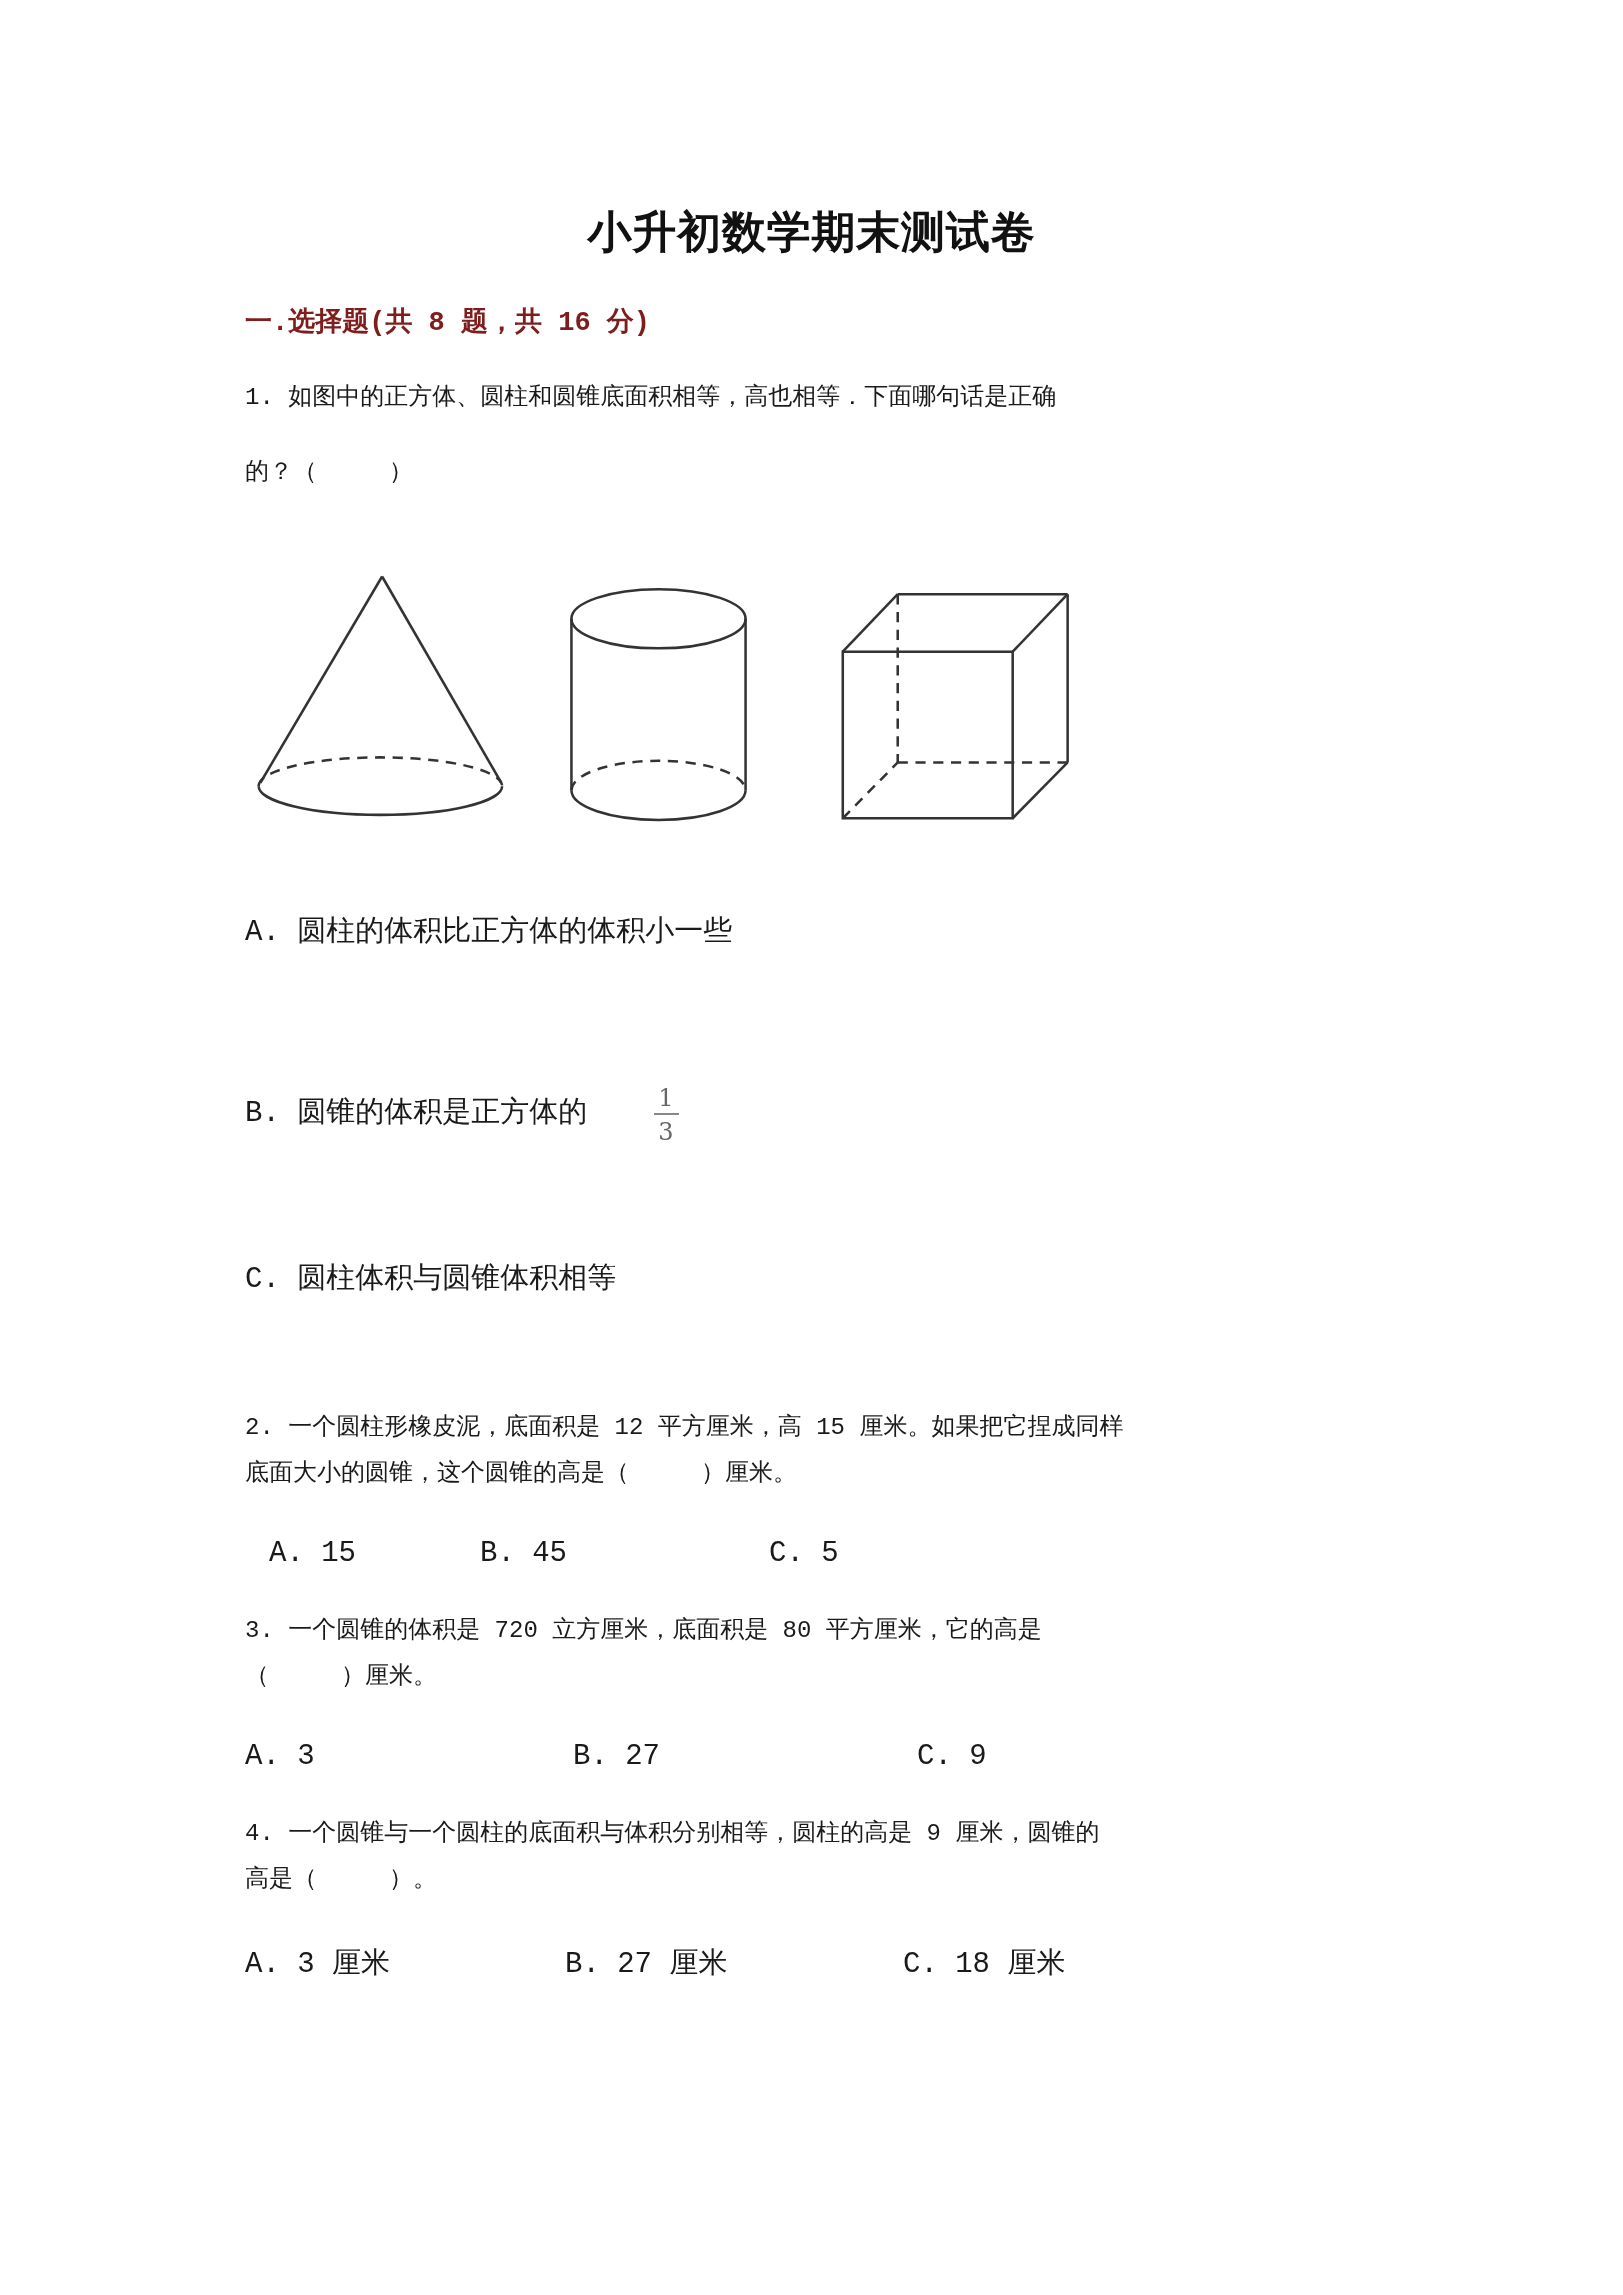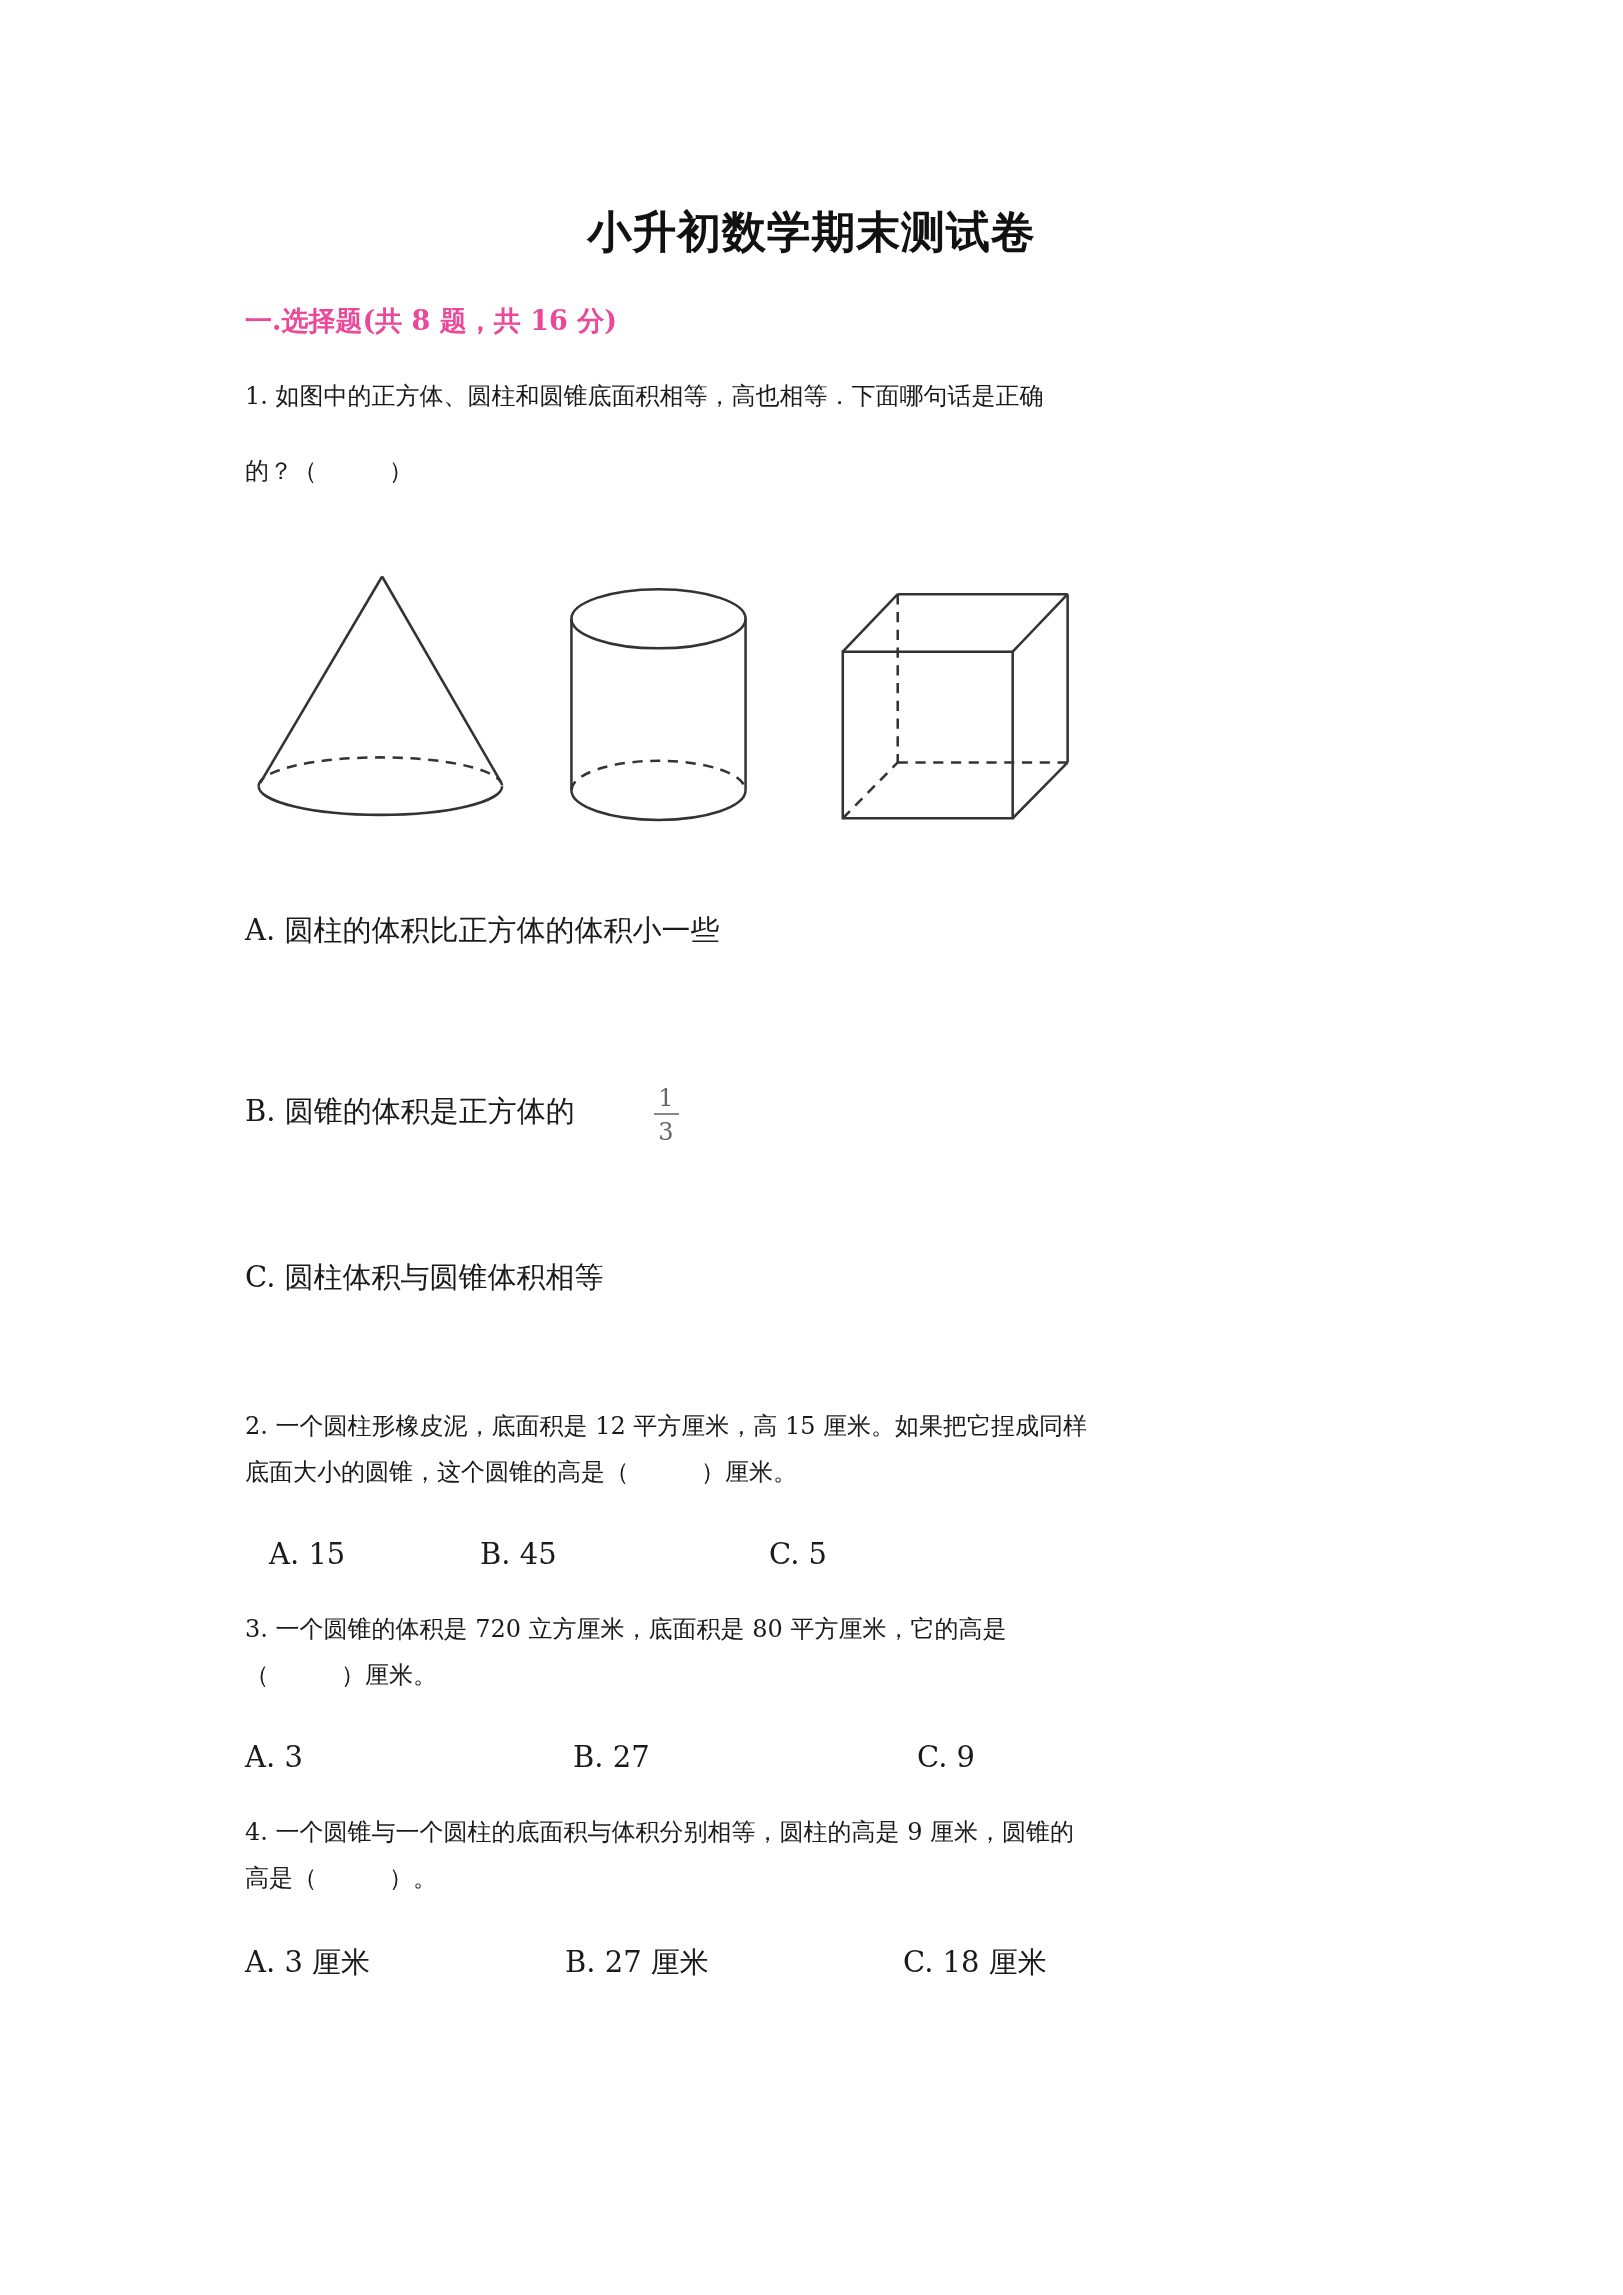--- a/index.html
+++ b/index.html
@@ -8,34 +8,34 @@
       background: #ffffff;
     }
     body {
       width: 1623px;
       height: 2295px;
       position: relative;
       overflow: hidden;
       font-family: "DejaVu Serif", "Liberation Serif", serif;
       color: #1a1a1a;
     }
-    .abs { position: absolute; white-space: nowrap; }
+    .abs { position: absolute; white-space: nowrap; font-family: Liberation Mono, monospace; }
     .title {
       left: 0; width: 1623px; top: 203px;
       text-align: center;
       font-size: 44px;
       font-weight: bold;
       letter-spacing: 0.8px;
       color: #111;
     }
     .section {
       left: 245px; top: 303px;
       font-size: 27px;
       font-weight: bold;
-      color: #ec4899;
+      color: #7f1d1d;
     }
     .q-line {
       font-size: 24px;
       color: #1a1a1a;
       left: 245px;
     }
     .opt {
       font-size: 29px;
       color: #1a1a1a;
     }

